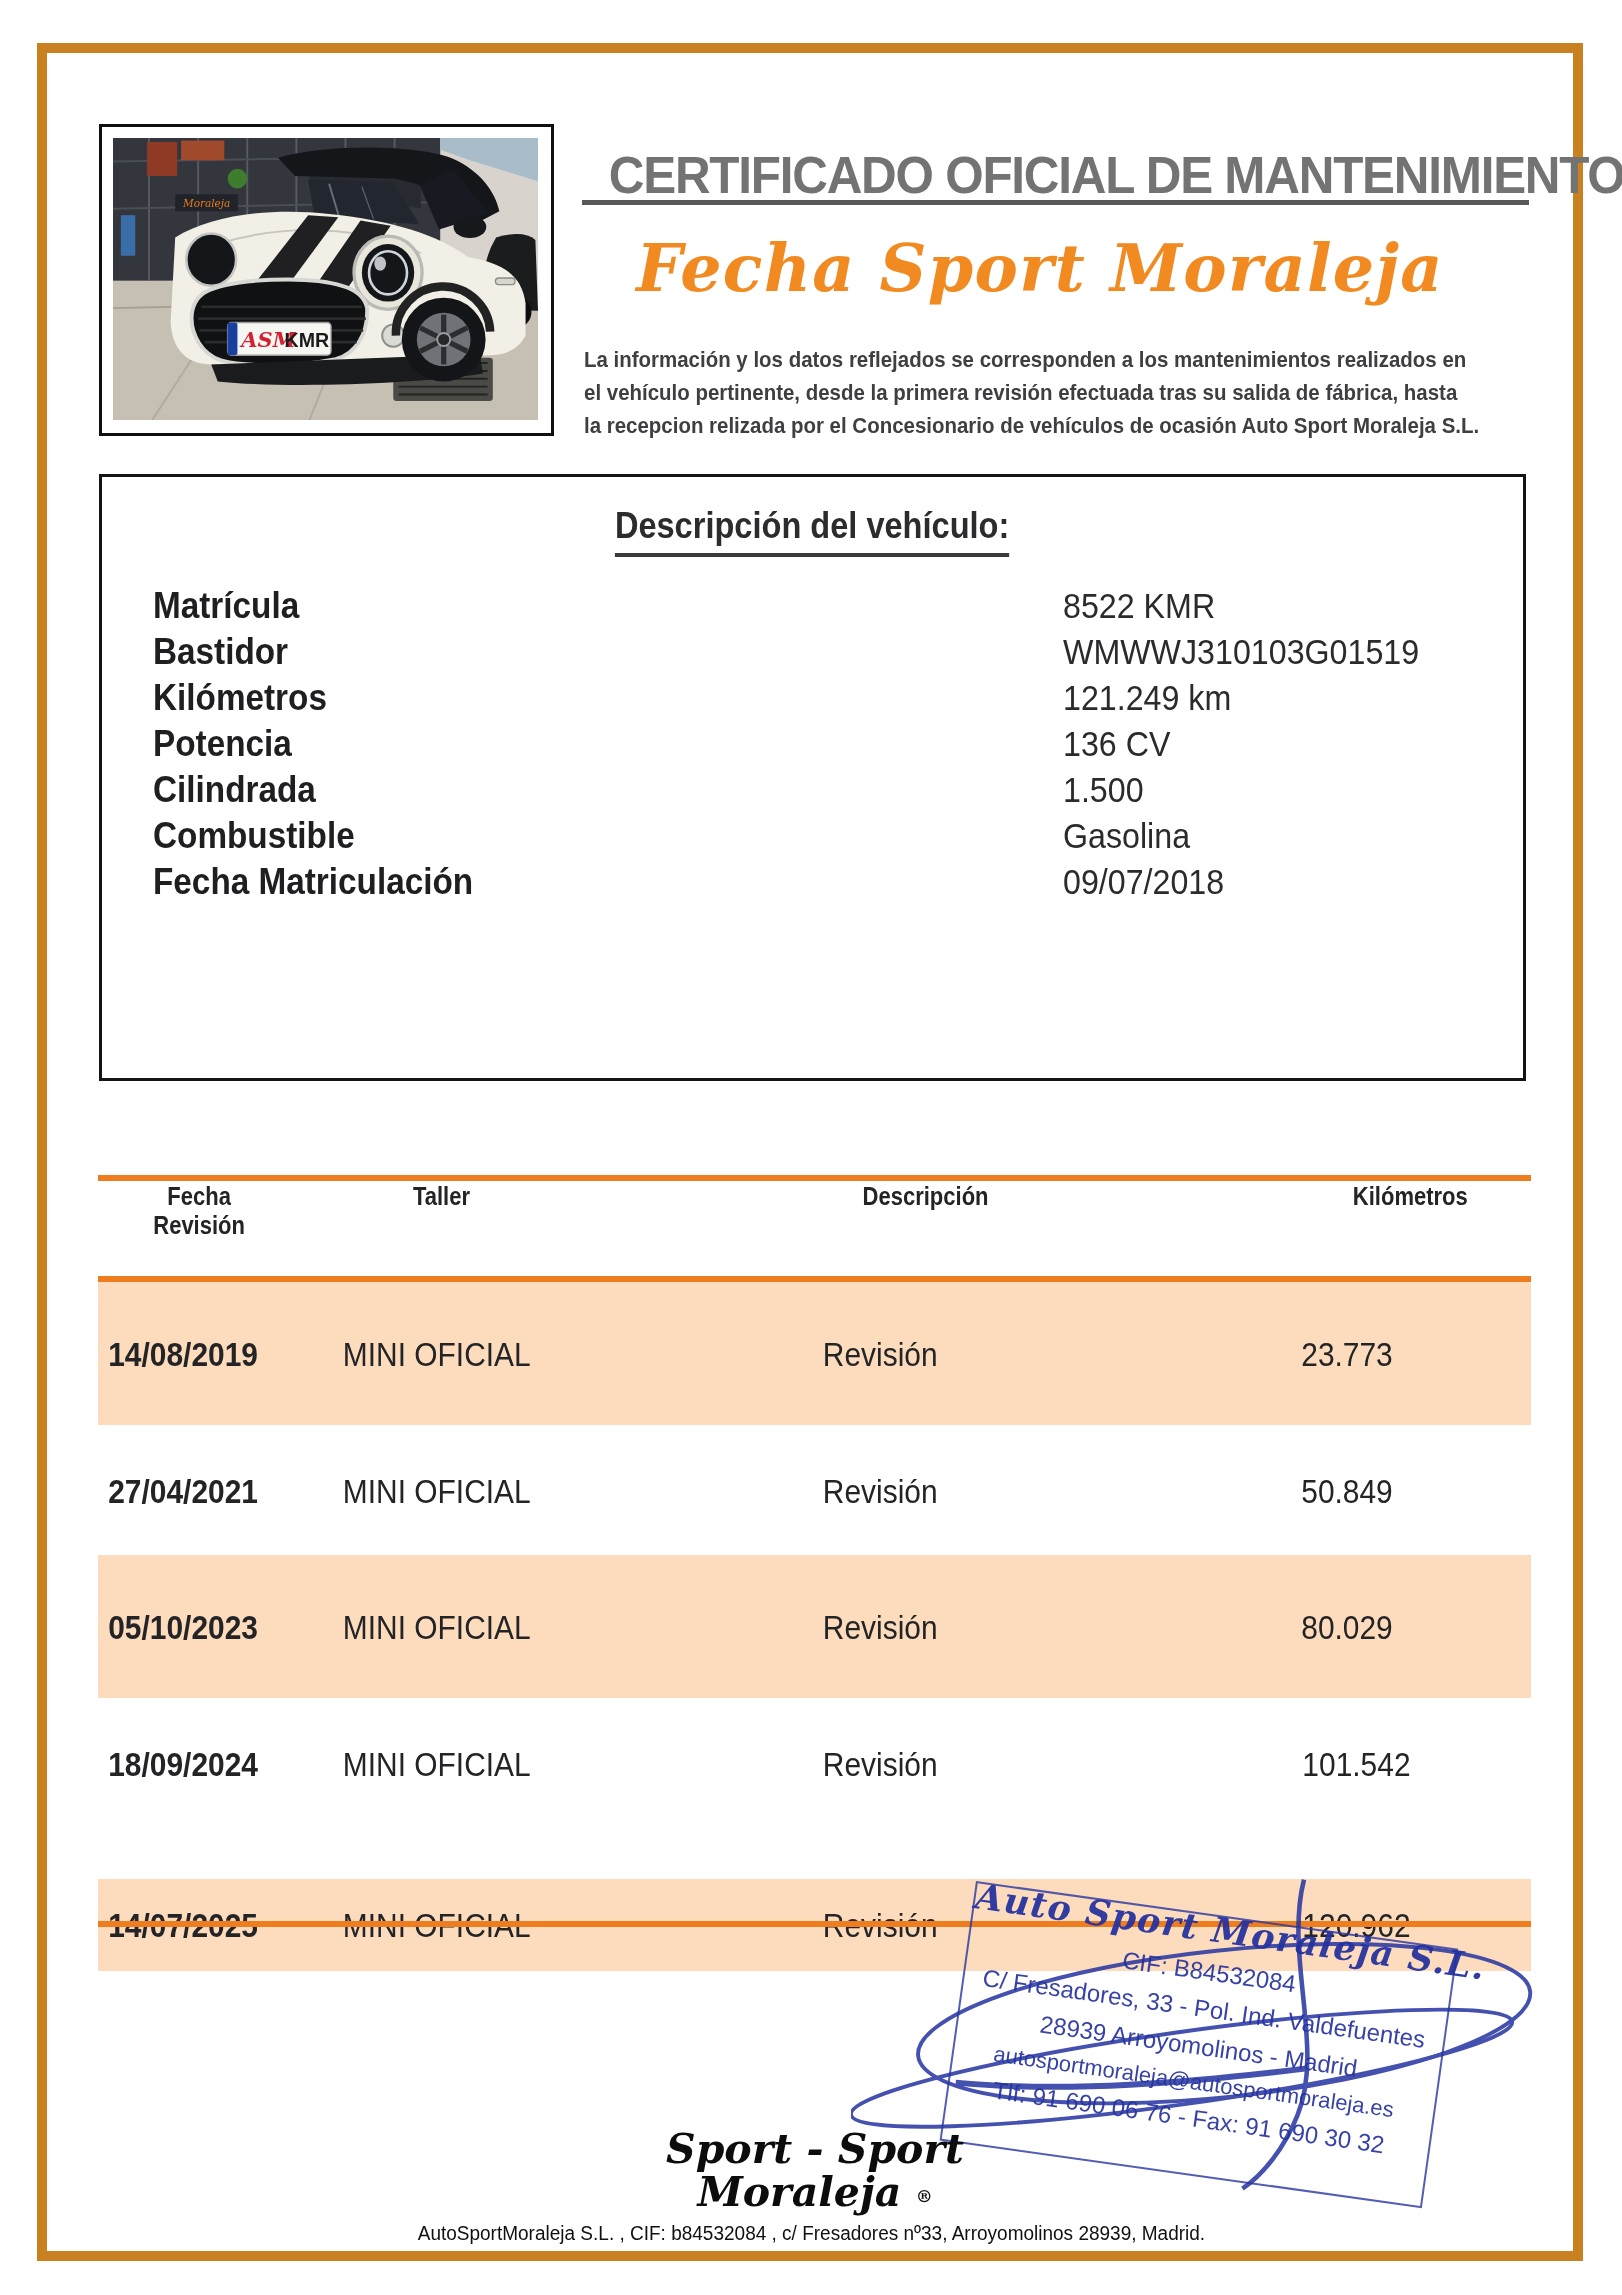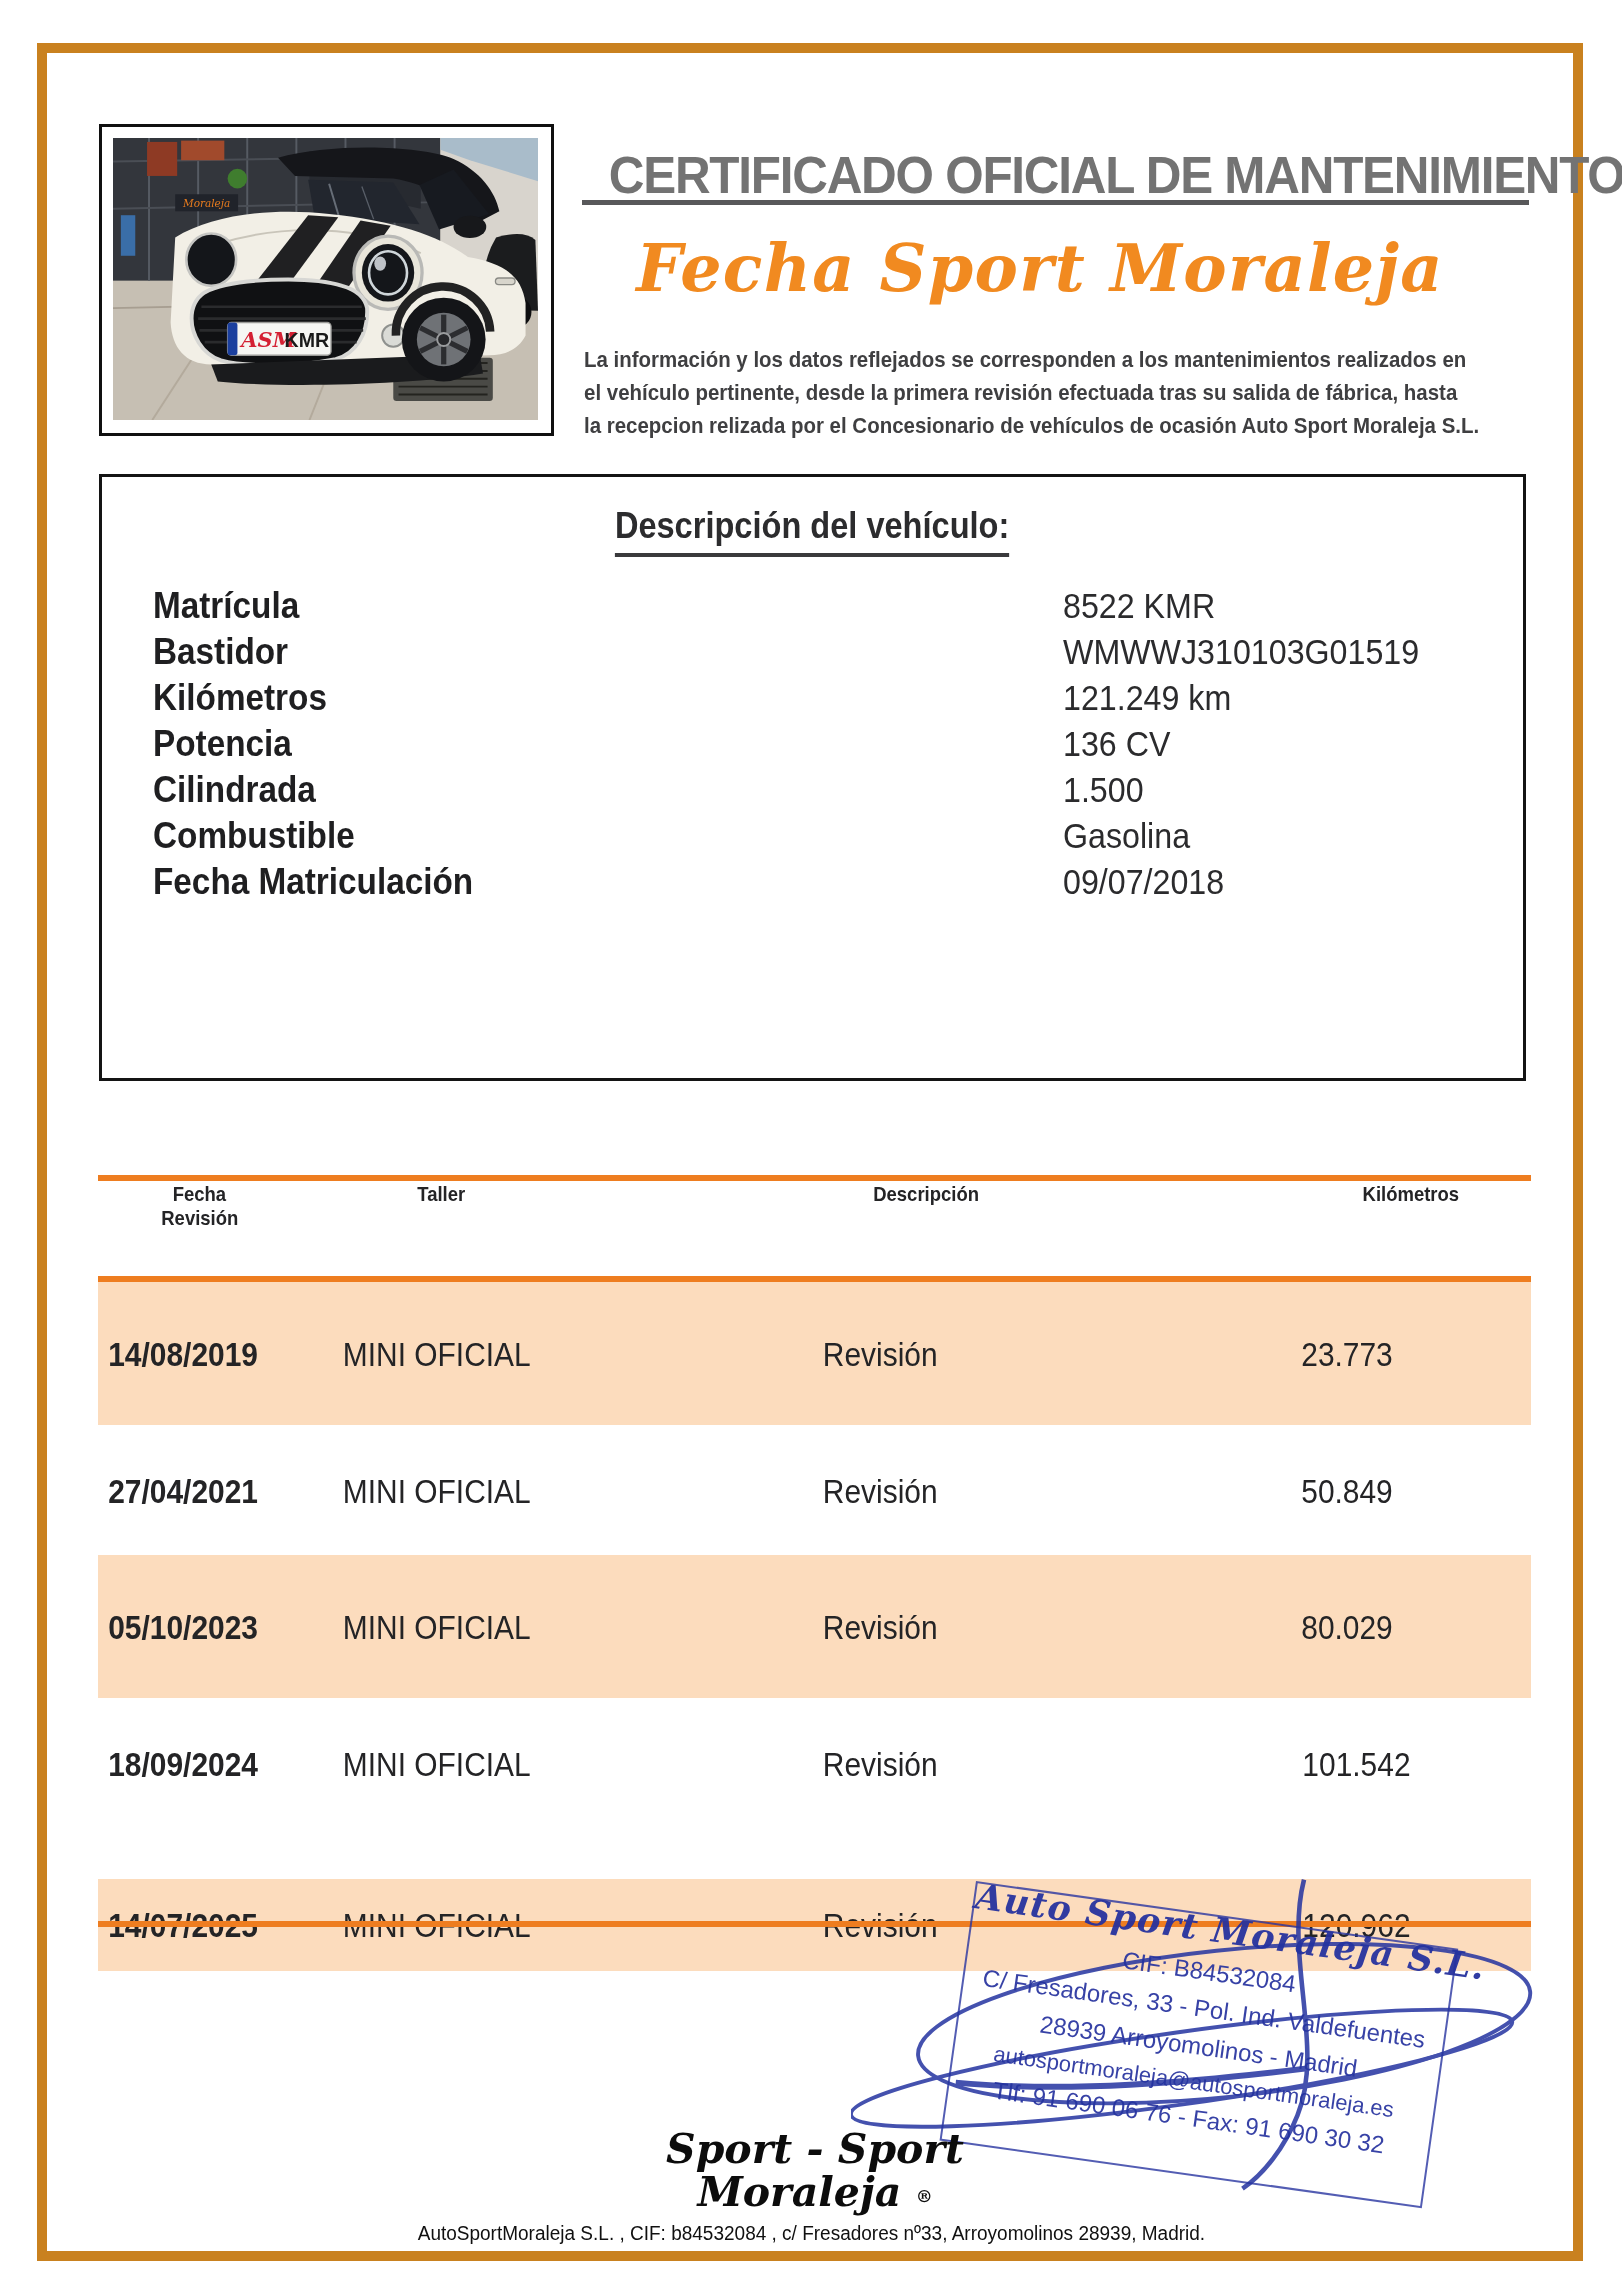--- a/index.html
+++ b/index.html
@@ -40,21 +40,21 @@
   .frow{position:relative;height:46px;}
   .flabel{position:absolute;left:0;top:50%;transform:translateY(-50%) scaleX(.9);
           transform-origin:0 50%;font-size:37px;font-weight:bold;color:#1f1f21;white-space:nowrap;}
   .fvalue{position:absolute;left:910px;top:50%;transform:translateY(-50%) scaleX(.92);
           transform-origin:0 50%;font-size:35px;font-weight:normal;color:#2b2b2d;white-space:nowrap;}
 
   
   .maint-title{position:absolute;left:0;top:1094px;width:1623px;text-align:center;
                font-size:37px;font-weight:bold;color:#3a3a3c;}
   .rule{position:absolute;left:98px;width:1433px;height:5.9px;background:#ee7d20;}
-  .th{position:absolute;text-align:center;font-size:21px;font-weight:bold;color:#242426;}
+  .th{position:absolute;text-align:center;font-size:25px;font-weight:bold;color:#242426;}
   .th .sx,.cell .sx{display:inline-block;transform:scaleX(.88);transform-origin:center;white-space:nowrap;}
   .trow{position:absolute;left:98px;width:1433px;}
   .peach{background:#fcdcbd;}
   .cell{position:absolute;top:50%;transform:translateY(-50%);text-align:left;
         font-size:34px;color:#242426;}
   .c1{left:0;width:203px;font-weight:bold;}
   .c2{left:232px;width:222px;}
   .c3{left:717px;width:222px;}
   .c4{left:1197px;width:229px;}
 

